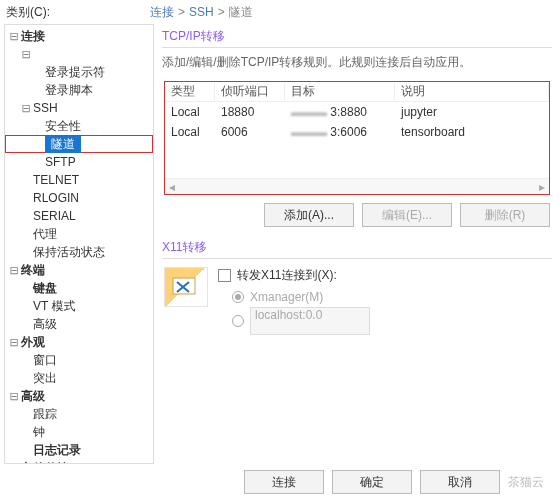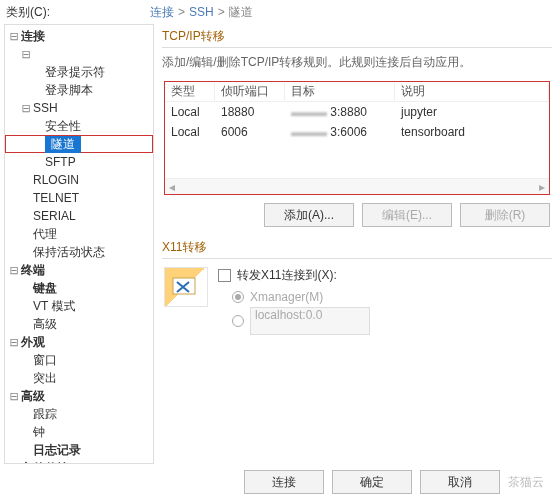--- a/index.html
+++ b/index.html
@@ -13,21 +13,21 @@
 .tree-wrap { width: 150px; border: 1px solid #ddd; margin-left: 4px; overflow: hidden; }
 .tree { padding: 2px 0; }
 .tree-item { display: flex; align-items: center; height: 18px; padding: 0 4px; cursor: default; color: #333; }
 .tree-item .tw { display: inline-block; width: 10px; text-align: center; color: #888; font-size: 11px; margin-right: 2px; }
 .tree-item .lbl { white-space: nowrap; }
 .ind0 { padding-left: 4px; } .ind1 { padding-left: 16px; } .ind2 { padding-left: 28px; }
 .sel { border: 1px solid #c33; padding-left: 27px !important; }
 .sel .lbl { background: #1976d2; color: #fff; padding: 0 6px; }
 .bold .lbl { font-weight: 700; }
 .panel { flex: 1; padding: 0 8px; }
-.section-title { margin: 4px 0 2px; color: #a16207; }
+.section-title { margin: 4px 0 2px; color: #8b5cf6; }
 .section-hr { border: 0; border-top: 1px solid #ddd; margin: 2px 0 6px; }
 .desc { color: #666; margin-bottom: 10px; }
 .table-box { border: 1px solid #c33; margin: 4px 2px 8px; }
 .tbl-head, .tbl-row { display: flex; height: 20px; align-items: center; }
 .tbl-head { border-bottom: 1px solid #eee; color: #555; }
 .tbl-head > div { border-right: 1px solid #eee; padding: 0 6px; }
 .tbl-row > div { padding: 0 6px; }
 .c1 { width: 50px; } .c2 { width: 70px; } .c3 { width: 110px; } .c4 { flex: 1; }
 .blur { color: #bbb; filter: blur(1px); }
 .scroll-hint { display: flex; height: 16px; border-top: 1px solid #eee; background: #f7f7f7; align-items: center; padding: 0 4px; color: #aaa; font-size: 10px; justify-content: space-between; }
@@ -86,25 +86,25 @@
         <div class="tree-item ind2 sel">
           <span class="tw"></span>
           <span class="lbl">隧道</span>
         </div>
         <div class="tree-item ind2">
           <span class="tw"></span>
           <span class="lbl">SFTP</span>
         </div>
         <div class="tree-item ind1">
           <span class="tw"></span>
+          <span class="lbl">TELNET</span>
+        </div>
+        <div class="tree-item ind1">
+          <span class="tw"></span>
           <span class="lbl">RLOGIN</span>
-        </div>
-        <div class="tree-item ind1">
-          <span class="tw"></span>
-          <span class="lbl">TELNET</span>
         </div>
         <div class="tree-item ind1">
           <span class="tw"></span>
           <span class="lbl">SERIAL</span>
         </div>
         <div class="tree-item ind1">
           <span class="tw"></span>
           <span class="lbl">代理</span>
         </div>
         <div class="tree-item ind1">

